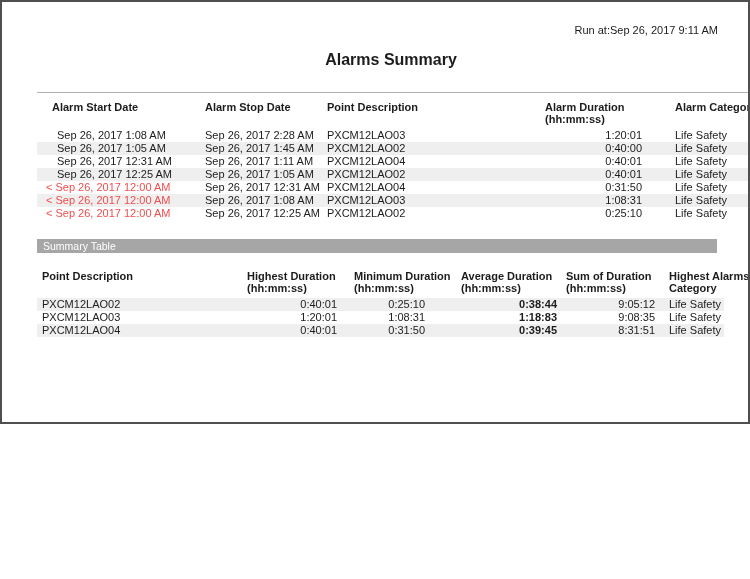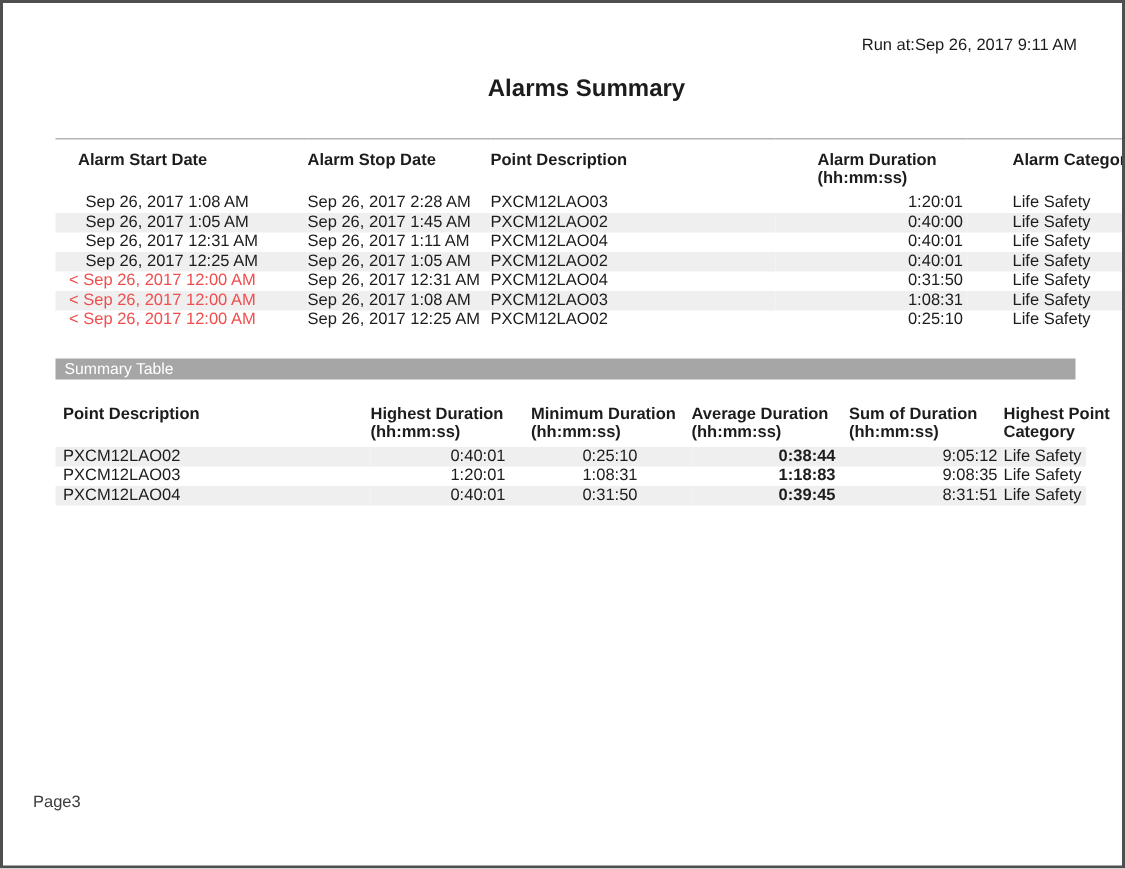--- a/index.html
+++ b/index.html
@@ -1,18 +1,18 @@
 <!DOCTYPE html>
 <html style="--flag-red: #f04e4e; --section-bar: #a6a6a6; --row-stripe: #efefef; --rule-line: #b3b3b3; --page-border: #4f4f4f;"><head>
 <meta charset="utf-8">
 <style>
   html,body{margin:0;padding:0;background:#fff;}
   .page{
     position:relative;
-    width:750px;height:579px;
+    width:750px;height:424px;
     box-sizing:border-box;
     border:2px solid var(--page-border,#4f4f4f);
     background:#fff;
     font-family:"Liberation Sans","DejaVu Sans",sans-serif;
     color:#1c1c1c;
     overflow:hidden;
   }
   .runat{
     position:absolute;top:22px;right:30px;
     font-size:11px;white-space:nowrap;
@@ -58,21 +58,21 @@
   .t2 .s2{width:105px;}
   .t2 .s3{width:107px;}
   .t2 .s4{width:105px;margin-left:20px;}
   .t2 .s5{width:103px;}
   .t2 .s6{width:55px;}
   .t2 th.s1,.t2 td.s1{padding-left:5px;}
   .t2 th.s3{padding-left:2px;}
   .t2 td.s2{text-align:right;padding-right:15px;}
   .t2 td.s3{text-align:right;padding-right:36px;}
   .t2 td.s4{text-align:right;padding-right:9px;font-weight:bold;}
-  .t2 td.s5{text-align:right;padding-right:4px;}
+  .t2 td.s5{text-align:right;padding-right:14px;}
   .t2 tbody tr:nth-child(odd){background:var(--row-stripe,#efefef);}
 
   .pagenum{
     position:absolute;left:20px;top:527px;
     font-size:11px;color:#3c3c3c;
   }
 </style>
 </head>
 <body>
 
@@ -148,21 +148,21 @@
   <div class="section-bar">Summary Table</div>
 
   <table class="t2">
     <thead>
       <tr>
         <th class="s1">Point Description</th>
         <th class="s2"><span>Highest Duration</span><span class="u">(hh:mm:ss)</span></th>
         <th class="s3"><span>Minimum Duration</span><span class="u">(hh:mm:ss)</span></th>
         <th class="s4"><span>Average Duration</span><span class="u">(hh:mm:ss)</span></th>
         <th class="s5"><span>Sum of Duration</span><span class="u">(hh:mm:ss)</span></th>
-        <th class="s6"><span>Highest Point</span><span class="u">Category</span></th>
+        <th class="s6"><span>Highest Alarms</span><span class="u">Category</span></th>
       </tr>
     </thead>
     <tbody>
       <tr>
         <td class="s1">PXCM12LAO02</td>
         <td class="s2">0:40:01</td>
         <td class="s3">0:25:10</td>
         <td class="s4">0:38:44</td>
         <td class="s5">9:05:12</td>
         <td class="s6">Life Safety</td>

